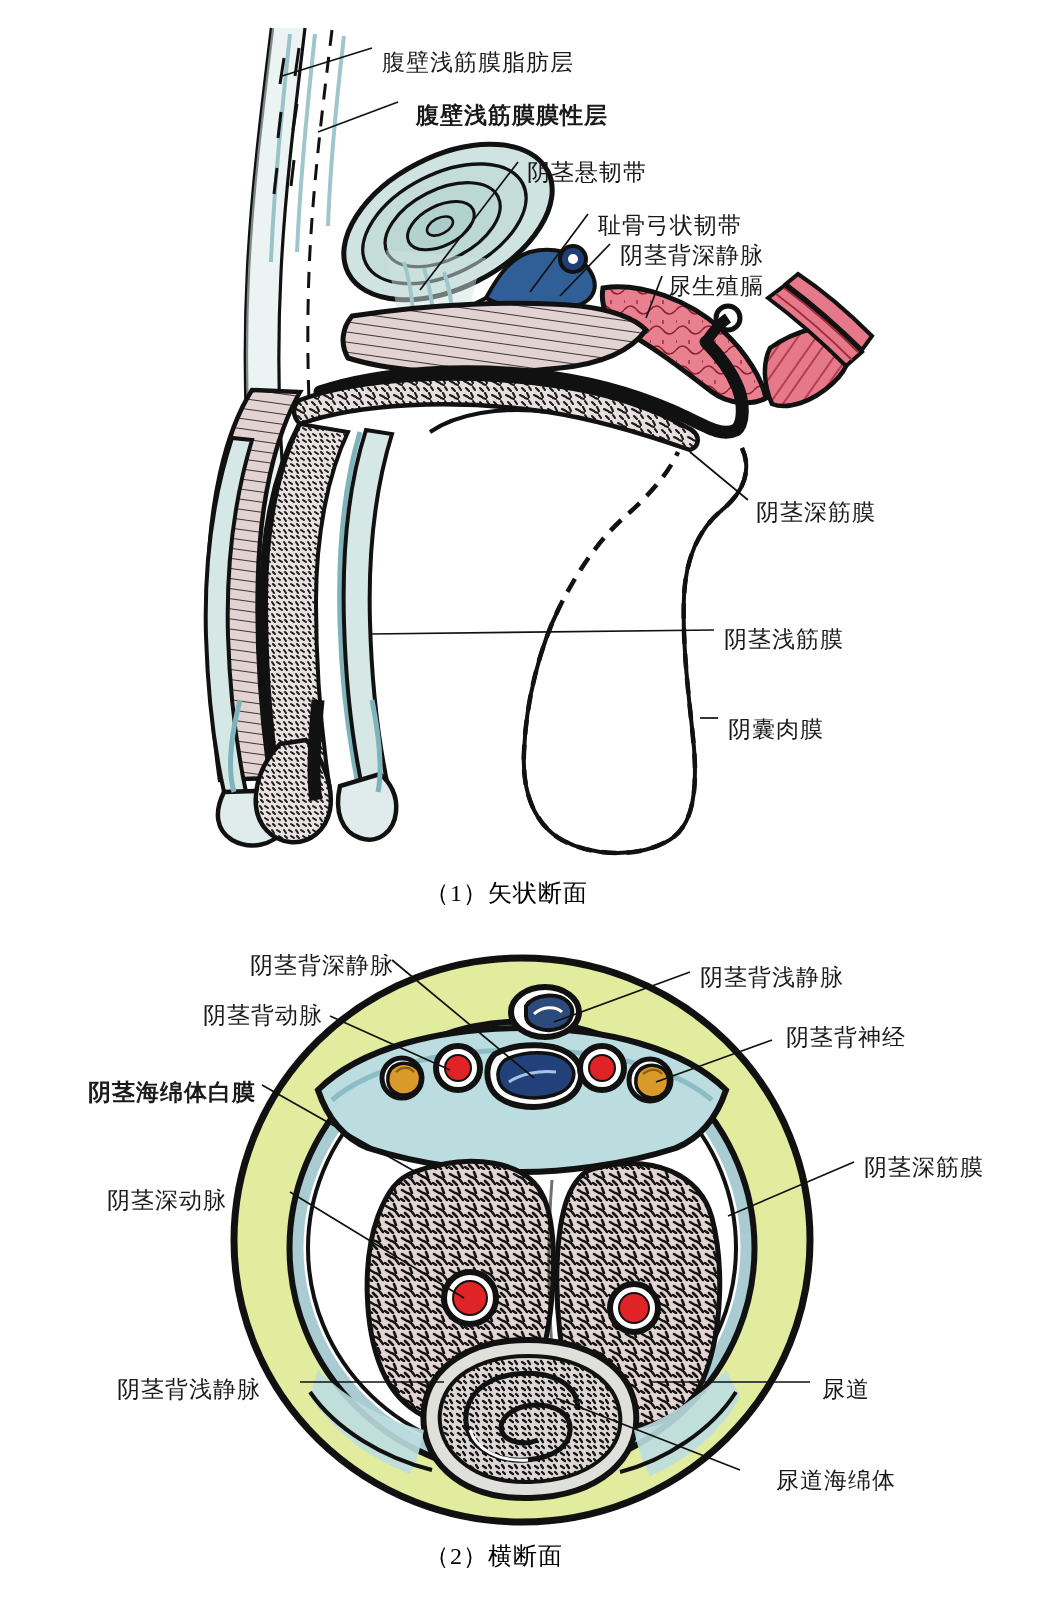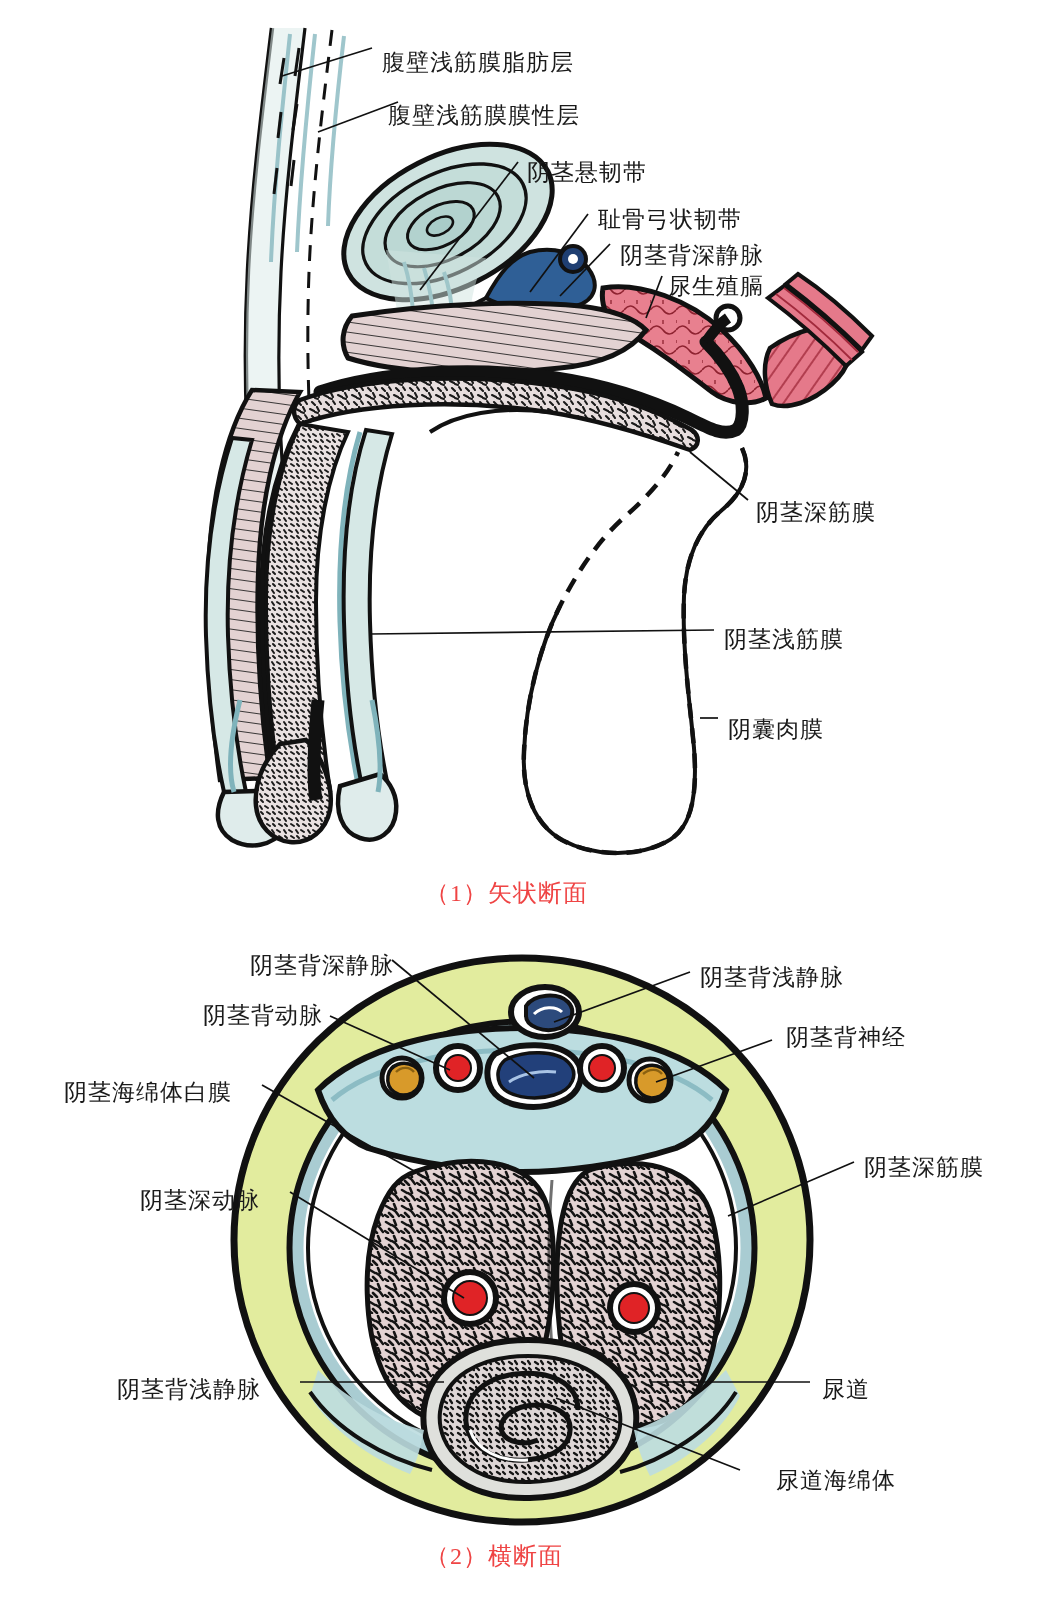--- a/index.html
+++ b/index.html
@@ -1,20 +1,20 @@
 <!DOCTYPE html>
 <html><head>
 <meta charset="utf-8">
 <style>
   html,body{margin:0;padding:0;background:#ffffff;}
   body{font-family:"Liberation Serif","DejaVu Serif",serif;}
   #page{position:relative;width:1051px;height:1598px;background:#fff;overflow:hidden;}
   .lbl{position:absolute;font-size:23px;color:#1a1a1a;white-space:nowrap;letter-spacing:1px;
        font-family:"Liberation Serif","DejaVu Serif",serif;font-weight:500;}
-  .cap{position:absolute;font-size:24px;color:#ef4444;white-space:nowrap;letter-spacing:1px;}
+  .cap{position:absolute;font-size:24px;color:#000000;white-space:nowrap;letter-spacing:1px;}
   svg{position:absolute;left:0;top:0;}
   .ldr{stroke:#111;stroke-width:1.7;fill:none;}
 </style>
 </head>
 <body>
 
 <div id="page">
 
   <svg width="1051" height="900" viewBox="0 0 1051 900">
     <defs>
@@ -185,23 +185,23 @@
       <line class="ldr" x1="530" y1="292" x2="588" y2="214"></line>
       <line class="ldr" x1="560" y1="296" x2="610" y2="244"></line>
       <line class="ldr" x1="646" y1="318" x2="662" y2="276"></line>
       <line class="ldr" x1="690" y1="452" x2="748" y2="500"></line>
       <line class="ldr" x1="370" y1="634" x2="714" y2="630"></line>
       <line class="ldr" x1="700" y1="718" x2="718" y2="718"></line>
     </g>
   </svg>
 
   <div class="lbl" style="left:382px;top:47px;">腹壁浅筋膜脂肪层</div>
-  <div class="lbl" style="left:388px;top:100px;">腹壁浅筋膜膜性层</div>
+  <div class="lbl" style="left:416px;top:100px;font-weight:bold;">腹壁浅筋膜膜性层</div>
   <div class="lbl" style="left:527px;top:157px;text-align:right;">阴茎悬韧带</div>
-  <div class="lbl" style="left:598px;top:204px;">耻骨弓状韧带</div>
+  <div class="lbl" style="left:598px;top:210px;">耻骨弓状韧带</div>
   <div class="lbl" style="left:620px;top:240px;">阴茎背深静脉</div>
   <div class="lbl" style="left:668px;top:271px;">尿生殖膈</div>
   <div class="lbl" style="left:756px;top:497px;">阴茎深筋膜</div>
   <div class="lbl" style="left:724px;top:624px;">阴茎浅筋膜</div>
   <div class="lbl" style="left:728px;top:714px;font-family:Liberation Serif, serif;">阴囊肉膜</div>
 
   <div class="cap" style="left:425px;top:877px;">（1）矢状断面</div>
 
   <svg width="1051" height="640" viewBox="0 0 1051 640" style="top:930px;">
     <defs>
@@ -331,22 +331,22 @@
       <line class="ldr" x1="300" y1="452" x2="444" y2="452"></line>
       <line class="ldr" x1="810" y1="452" x2="650" y2="452"></line>
       <line class="ldr" x1="740" y1="540" x2="556" y2="468"></line>
     </g>
   </svg>
 
   <div class="lbl" style="left:250px;top:950px;">阴茎背深静脉</div>
   <div class="lbl" style="left:203px;top:1000px;">阴茎背动脉</div>
   <div class="lbl" style="left:700px;top:962px;">阴茎背浅静脉</div>
   <div class="lbl" style="left:786px;top:1022px;text-align:center;">阴茎背神经</div>
-  <div class="lbl" style="left:64px;top:1077px;">阴茎海绵体白膜</div>
+  <div class="lbl" style="left:88px;top:1077px;font-weight:bold;">阴茎海绵体白膜</div>
   <div class="lbl" style="left:864px;top:1152px;">阴茎深筋膜</div>
-  <div class="lbl" style="left:107px;top:1185px;margin-left:33px;">阴茎深动脉</div>
+  <div class="lbl" style="left:107px;top:1185px;">阴茎深动脉</div>
   <div class="lbl" style="left:117px;top:1374px;">阴茎背浅静脉</div>
   <div class="lbl" style="left:822px;top:1374px;">尿道</div>
   <div class="lbl" style="left:752px;top:1465px;margin-left:24px;">尿道海绵体</div>
 
   <div class="cap" style="left:425px;top:1540px;">（2）横断面</div>
 
 </div>
 
 </body></html>

